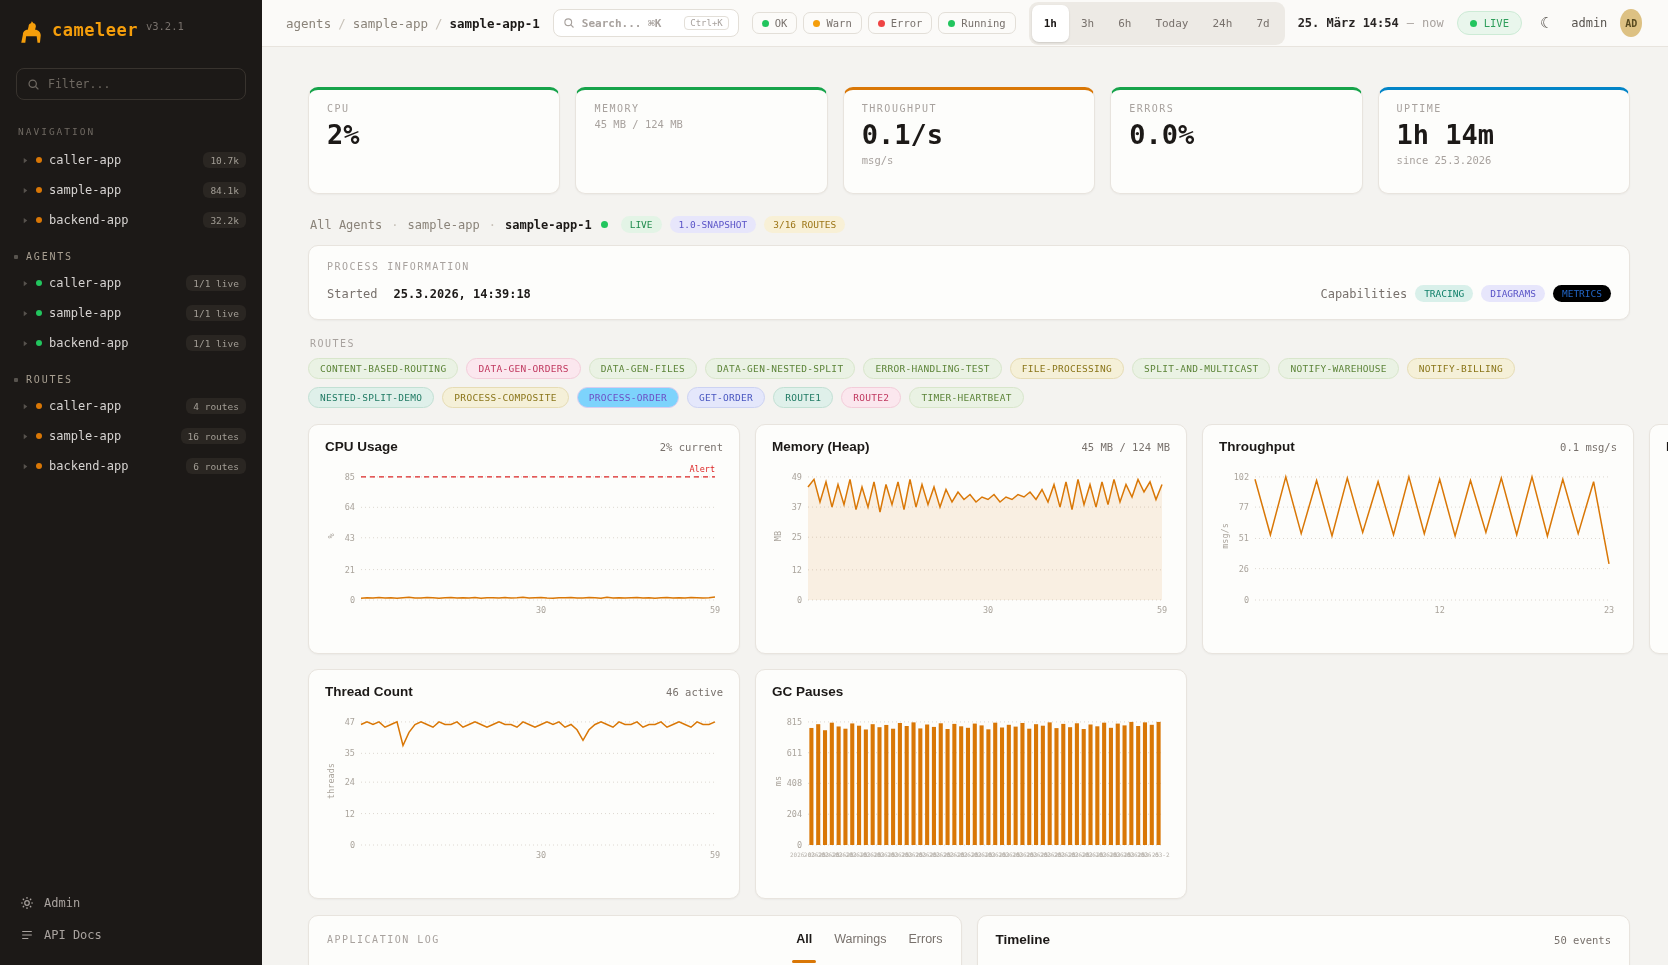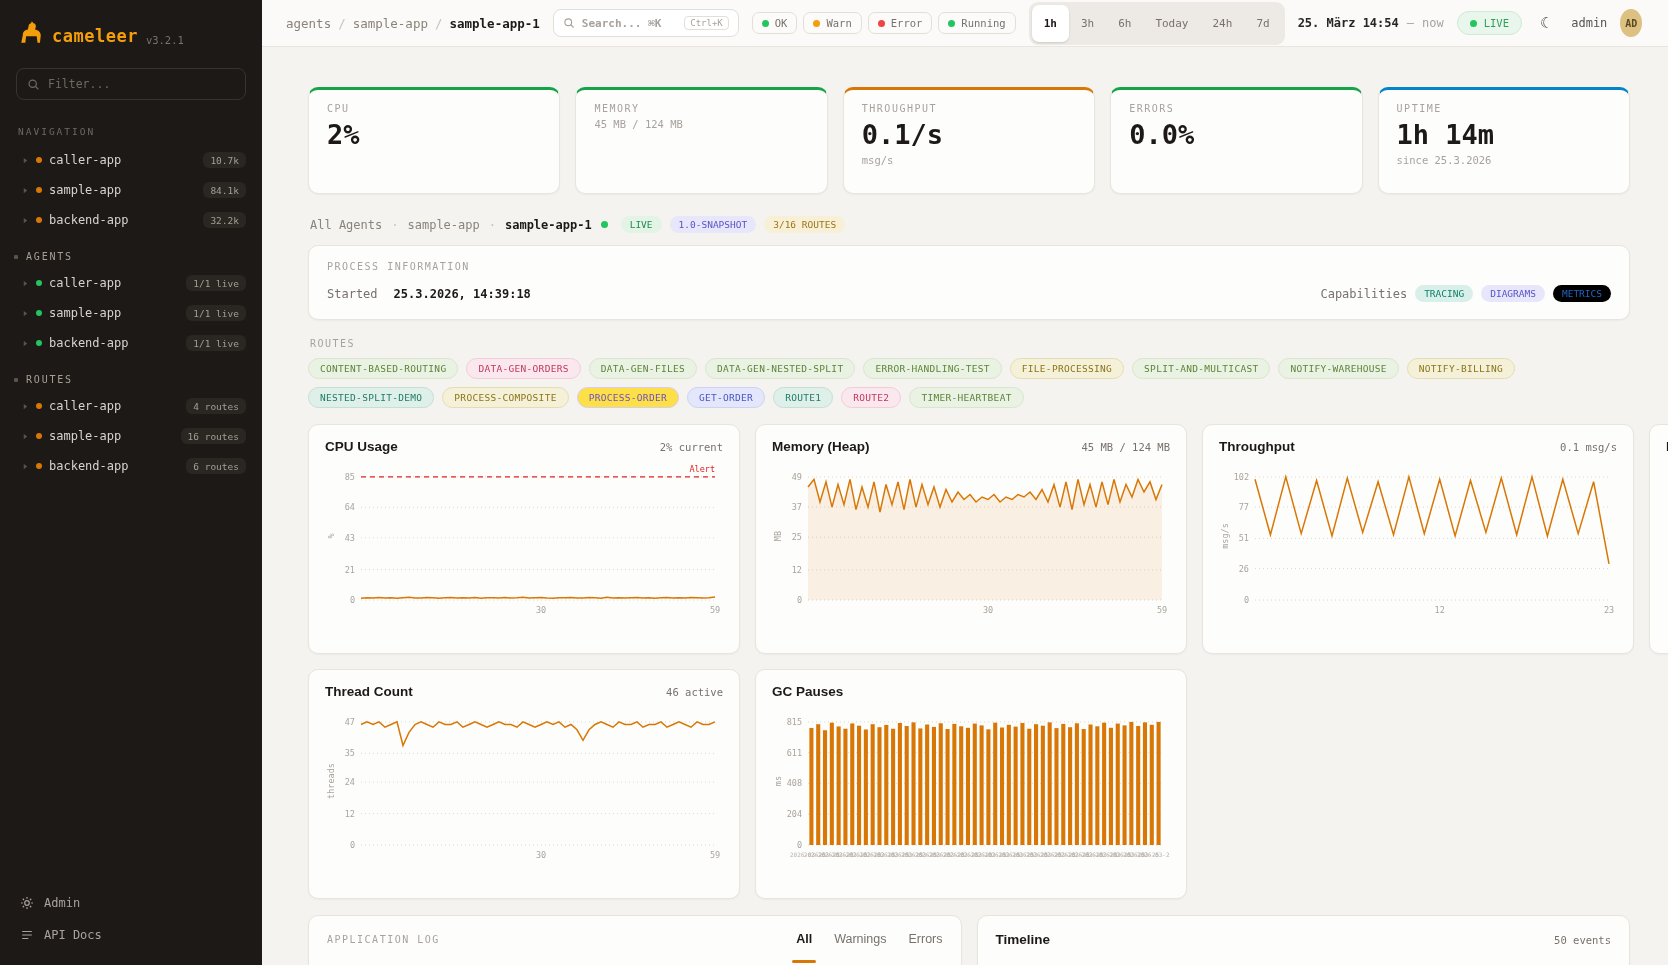--- a/index.html
+++ b/index.html
@@ -6,21 +6,21 @@
   html,body { width:1668px; height:965px; overflow:hidden; }
   body {
     font-family:"DejaVu Sans Mono", monospace;
     background:#f4f3f0; color:#292524;
     display:flex; font-size:13px;
   }
   input { font-family:inherit; border:none; outline:none; background:transparent; }
 
   
   .sidebar { width:262px; min-width:262px; background:#1c1917; color:#d6d3d1; display:flex; flex-direction:column; }
-  .logo-row { display:flex; align-items:flex-end; gap:8px; padding:20px 18px 12px; }
+  .logo-row { display:flex; align-items:flex-start; gap:8px; padding:20px 18px 12px; }
   .logo-row svg { align-self:center; }
   .logo-name { color:#f59e0b; font-weight:bold; font-size:17px; letter-spacing:0.5px; }
   .logo-ver { color:#78716c; font-size:10.5px; }
   .filter-box { margin:10px 16px 18px; display:flex; align-items:center; gap:8px; border:1px solid #38332e; border-radius:8px; padding:8px 10px; color:#6f6962; }
   .filter-box input { flex:1; color:#d6d3d1; font-size:11.5px; }
   .filter-box input::placeholder { color:#6f6962; }
   .nav-label { padding:8px 18px; font-size:9.5px; letter-spacing:2px; color:#6f6962; }
   .side-sec-head { display:flex; align-items:center; gap:8px; padding:16px 18px 6px 14px; }
   .sec-dot { width:4px; height:4px; background:#57534e; border-radius:1px; }
   .sec-label { font-size:10px; letter-spacing:1.8px; color:#a89f91; }
@@ -85,21 +85,21 @@
   .pc-value { color:#1c1917; font-size:12px; font-weight:bold; margin-left:16px; }
   .pc-caps { margin-left:auto; display:flex; align-items:center; gap:8px; }
 
   .routes-label { margin:18px 2px 9px; font-size:10px; letter-spacing:1.5px; color:#a8a29e; }
   .route-chips { display:flex; flex-wrap:wrap; gap:8px; }
   .chip { font-size:9.5px; letter-spacing:0.3px; padding:4px 11px; border-radius:999px; border:1px solid transparent; cursor:pointer; white-space:nowrap; }
   .c-green { background:#eaf2e4; border-color:#d8e6cb; color:#5c8438; }
   .c-pink { background:#fbe7ee; border-color:#f3ccd9; color:#c0385f; }
   .c-olive { background:#f5f0d8; border-color:#e6dcb4; color:#8a7519; }
   .c-teal { background:#dff0ea; border-color:#c2e0d4; color:#1f7a63; }
-  .c-purple { background:#fde047; border-color:#d7cdf0; color:#6d4fc4; }
+  .c-purple { background:#7dd3fc; border-color:#d7cdf0; color:#6d4fc4; }
   .c-indigo { background:#e4e7fb; border-color:#ccd2f2; color:#4856c0; }
 
   .charts { margin-top:16px; display:grid; grid-template-columns:repeat(4,1fr); gap:15px; }
   .chart-card { padding:14px 16px 8px; height:230px; }
   .chart-head { display:flex; align-items:baseline; }
   .chart-title { font-family:"Liberation Sans", sans-serif; font-size:13.5px; font-weight:bold; color:#1c1917; }
   .chart-value { margin-left:auto; font-size:10.5px; color:#78716c; }
   .chart-svg-wrap { margin-top:10px; }
   svg text { font-family:"DejaVu Sans Mono", monospace; }
   .tick { fill:#aaa49c; font-size:8.5px; }

